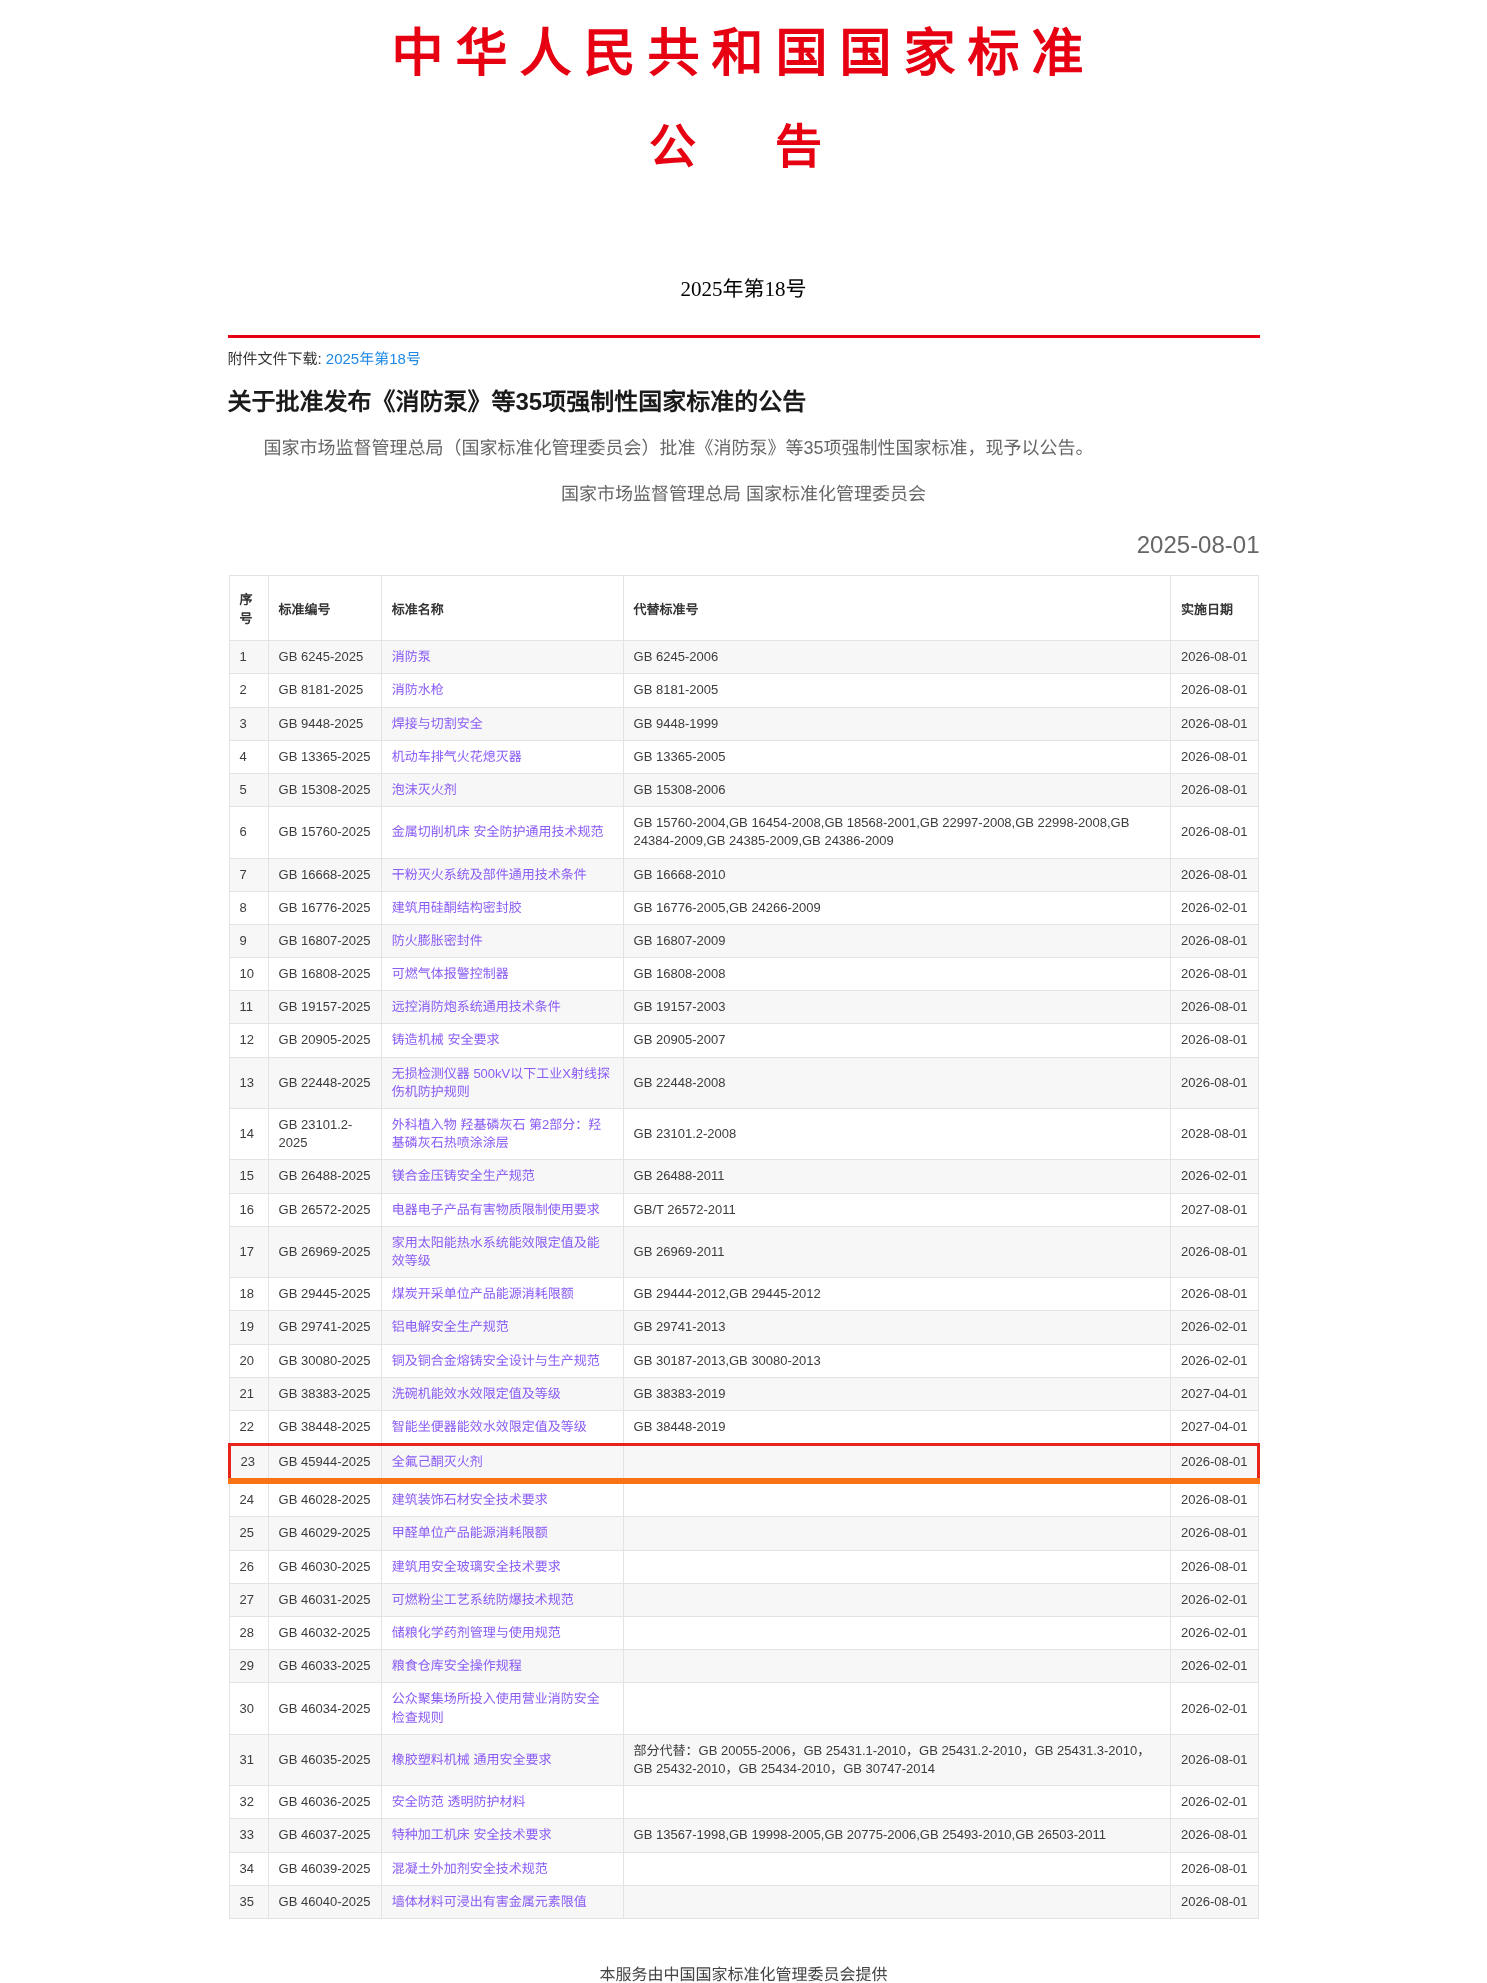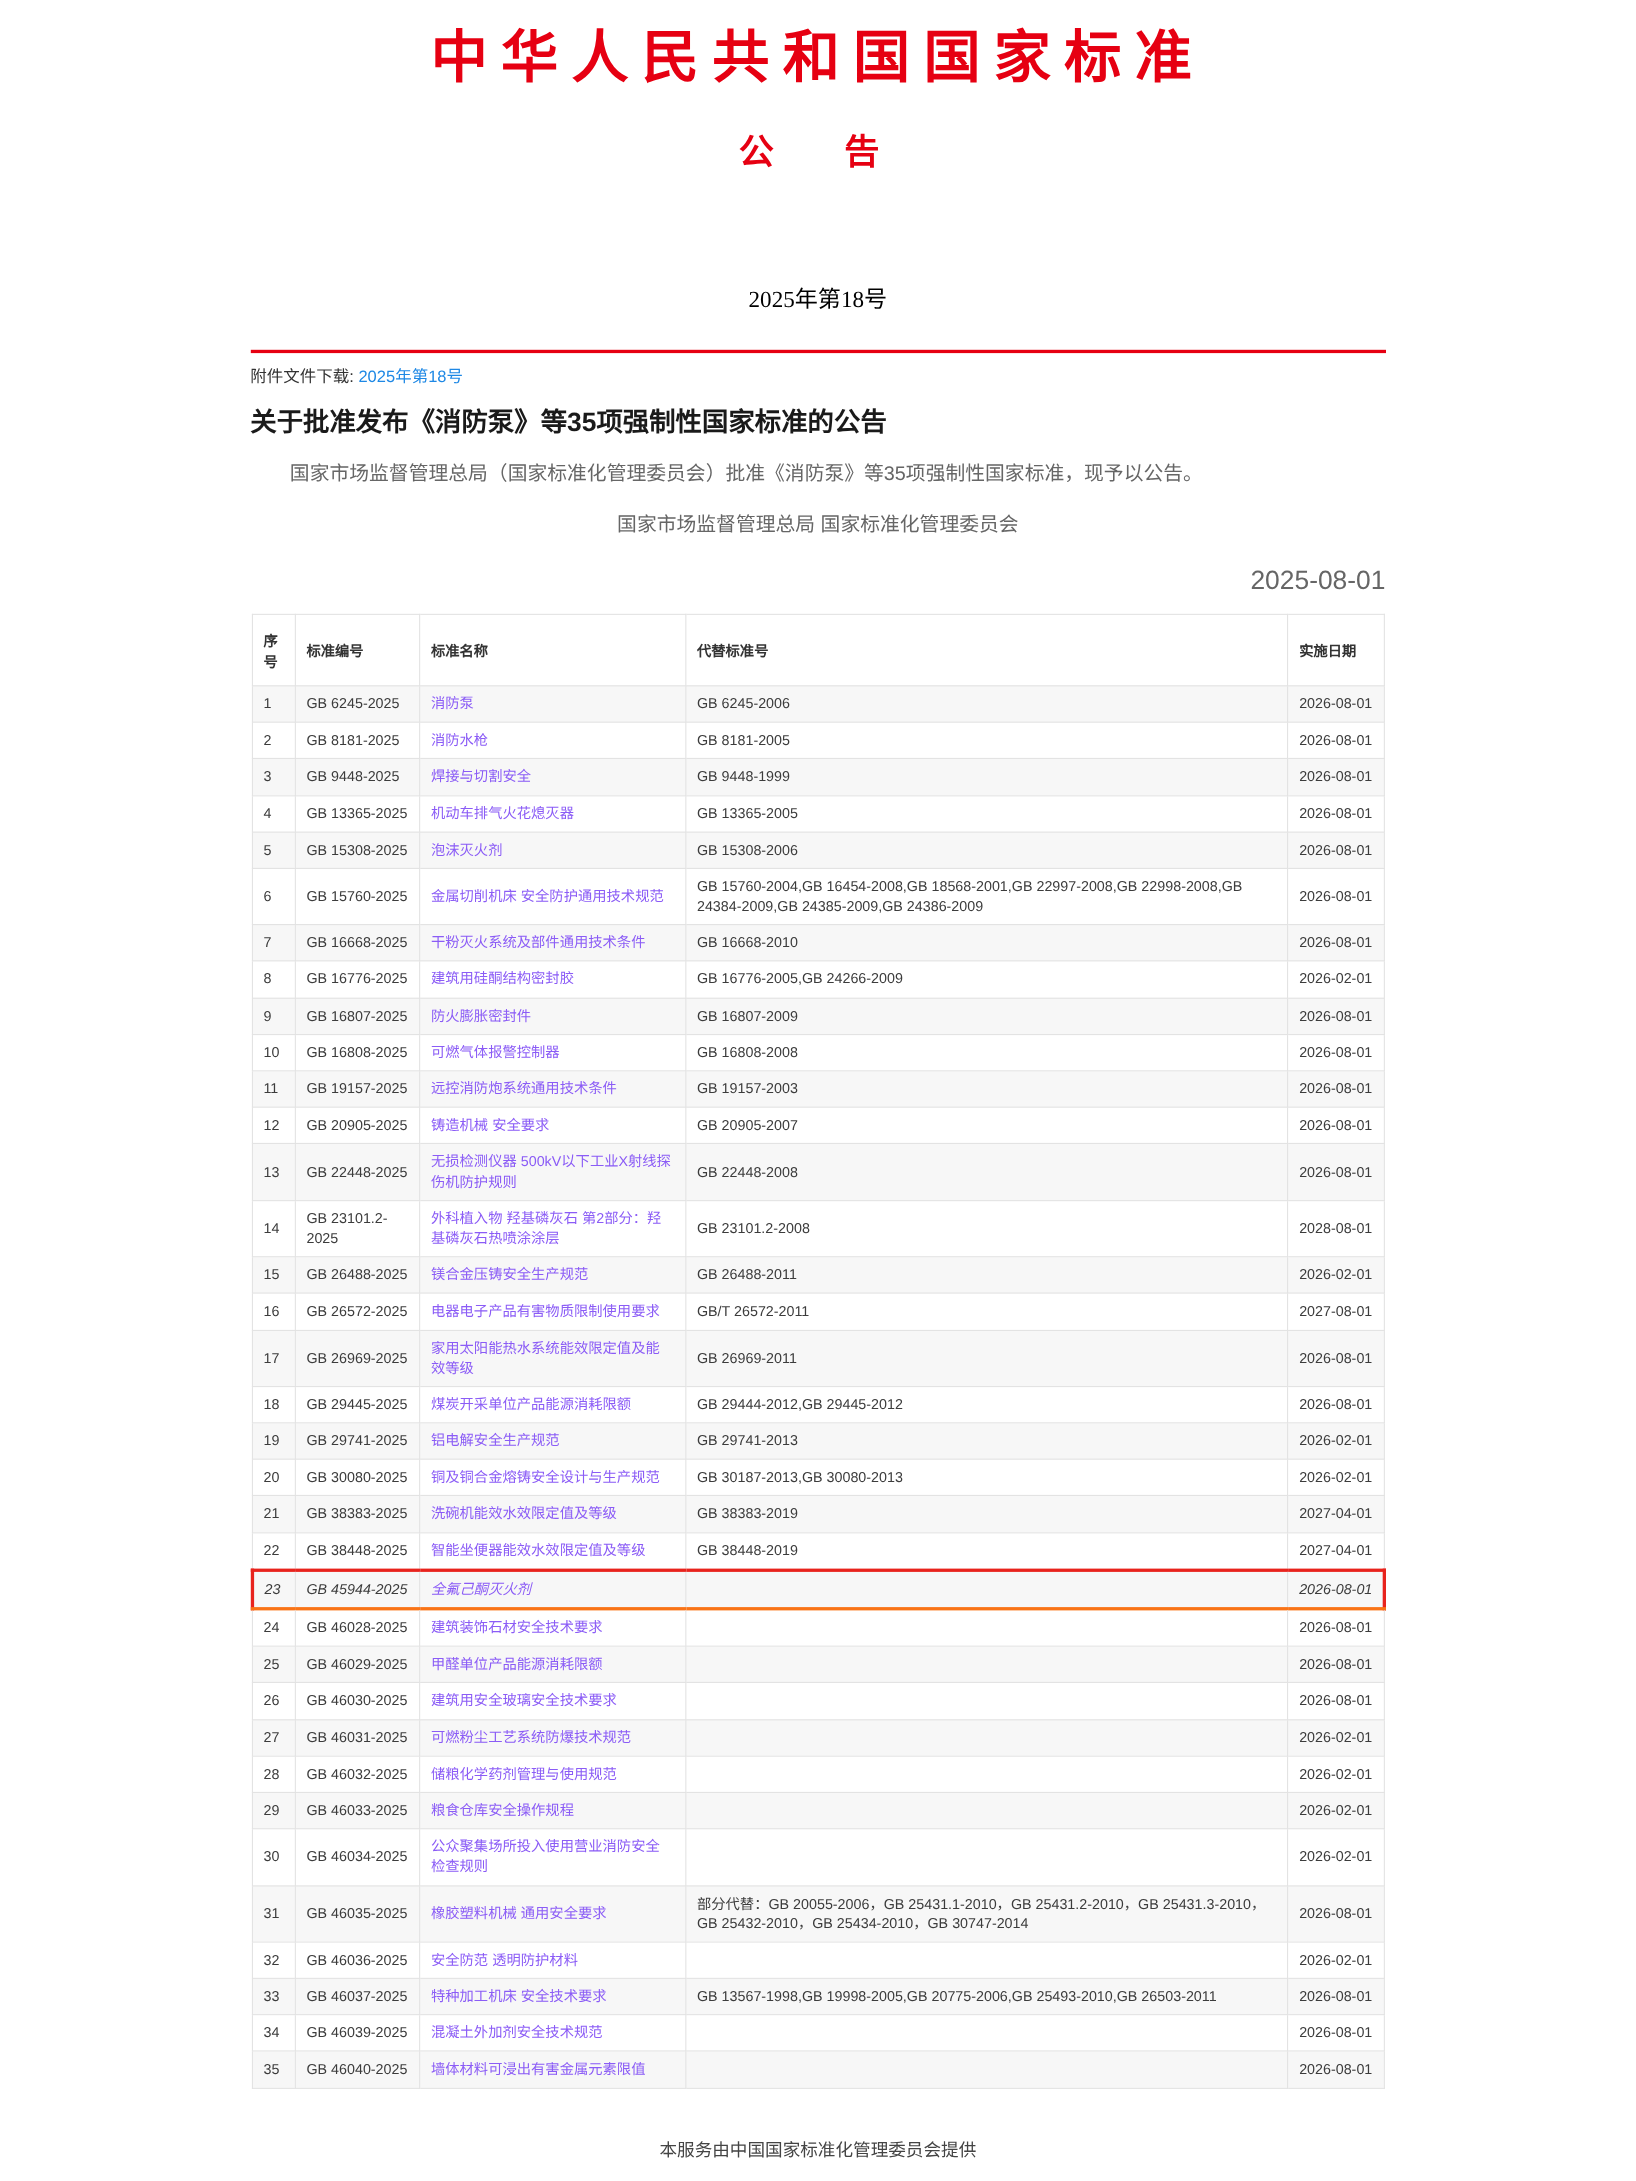--- a/index.html
+++ b/index.html
@@ -12,21 +12,21 @@
 
   .title-main{
     font-family:"Liberation Serif","DejaVu Serif",serif;
     font-weight:bold;color:#e60012;text-align:center;
     font-size:52px;letter-spacing:12px;line-height:1.15;
     margin:8px 0 0 0;
   }
   .title-sub{
     font-family:"Liberation Serif","DejaVu Serif",serif;
     font-weight:bold;color:#e60012;text-align:center;
-    font-size:32px;letter-spacing:16px;line-height:1.15;
+    font-size:47px;letter-spacing:16px;line-height:1.15;
     margin:36px 0 0 0;
   }
   .issue-number{
     font-family:"Liberation Serif","DejaVu Serif",serif;
     text-align:center;font-size:21px;color:#000;
     margin-top:98px;
   }
   .red-rule{height:3px;background:#e60012;margin-top:33px;}
 
   .attachment-row{margin-top:9px;font-size:15px;color:#333;}
@@ -60,21 +60,21 @@
   table.standards td{
     padding:7px 10px;border:1px solid #e3e3e3;
     line-height:1.4;vertical-align:middle;
     word-wrap:break-word;
   }
   table.standards tbody tr:nth-child(odd) td{background:#f7f7f7;}
   table.standards tbody tr:nth-child(even) td{background:#ffffff;}
   td.cell-name a{color:#8b5cf6;text-decoration:none;}
   td.cell-date{white-space:nowrap;padding-left:10px;padding-right:4px;text-align:right;}
 
-  tr.highlight td{border-top:3px solid #e8231d;border-bottom:3px solid #f97316;font-style:italic;}
+  tr.highlight td{border-top:3px solid #e8231d;border-bottom:6px solid #f97316;}
   tr.highlight td:first-child{border-left:3px solid #e8231d;}
   tr.highlight td:last-child{border-right:3px solid #e8231d;}
 
   .footer-note{
     margin-top:42px;text-align:center;font-size:16px;color:#444;
     padding-bottom:30px;
   }
 </style>
 </head>
 <body>

